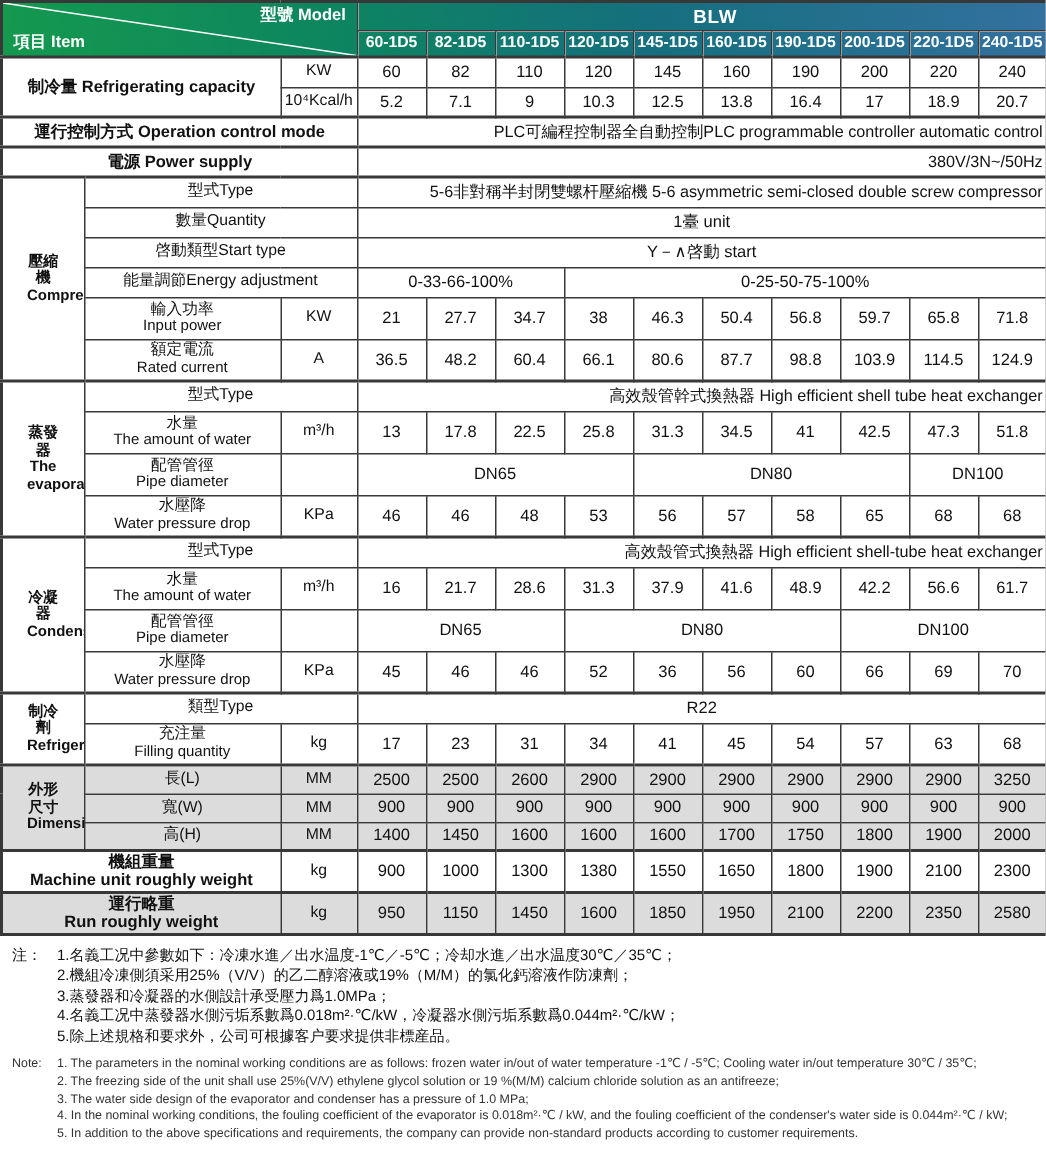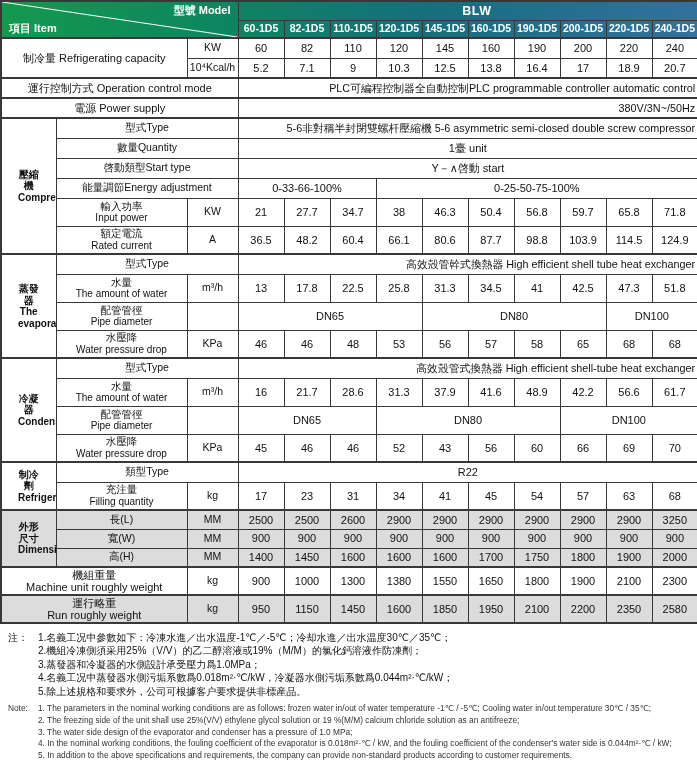--- a/index.html
+++ b/index.html
@@ -11,21 +11,21 @@
   .hd1 { height:19px; } .hd2 { height:18px; }
   .h1 { height:20px; } .h2 { height:28px;margin-left:19px; } .h3 { height:19px; }
   thead td { color:#fff; font-weight:bold; border-color:#383838; }
   thead tr { background:linear-gradient(90deg,#14994e 0%,#0d8560 32%,#156f7e 62%,#33719f 100%); }
   .brand { font-size:12.5px; letter-spacing:.5px;padding-left:20px; }
   .model { font-size:10.5px; }
   .diag { position:relative; }
   .diag svg { position:absolute; left:0; top:0; width:100%; height:100%; }
   .diag .tl { position:absolute; right:7px; top:2px; font-size:11px; }
   .diag .bl { position:absolute; left:7px; bottom:3px; font-size:11px; }
-  .b { font-weight:normal; }
+  .b { font-weight:bold; }
   .grp { font-weight:bold; font-size:10px; line-height:1.15; padding:0 16px; }
   .sub { font-size:10.5px; }
   .sub .en, .wlbl .en { font-size:10px; }
   .unit { font-size:10.5px; }
   .val { font-size:11px; }
   .shade { background:#dcdcdc; }
   .wide { font-size:10.8px;text-align:right; }
   .notes { padding:7px 4px 0 8px; }
   .nrow { display:flex; align-items:flex-start; }
   .nlab-cn { flex:none; width:30px; font-size:10px; line-height:1.34; }
@@ -265,21 +265,21 @@
     <tr class="h2">
       <td class="sub wlbl">
         <div>水壓降</div>
         <div class="en">Water pressure drop</div>
       </td>
       <td class="unit">KPa</td>
     <td class="val">45</td>
         <td class="val">46</td>
         <td class="val">46</td>
         <td class="val">52</td>
-        <td class="val">43</td>
+        <td class="val">36</td>
         <td class="val">56</td>
         <td class="val">60</td>
         <td class="val">66</td>
         <td class="val">69</td>
         <td class="val">70</td>
       </tr>
 
     <tr class="sec h1">
       <td class="grp" rowspan="2">
         <div>制冷劑</div>

